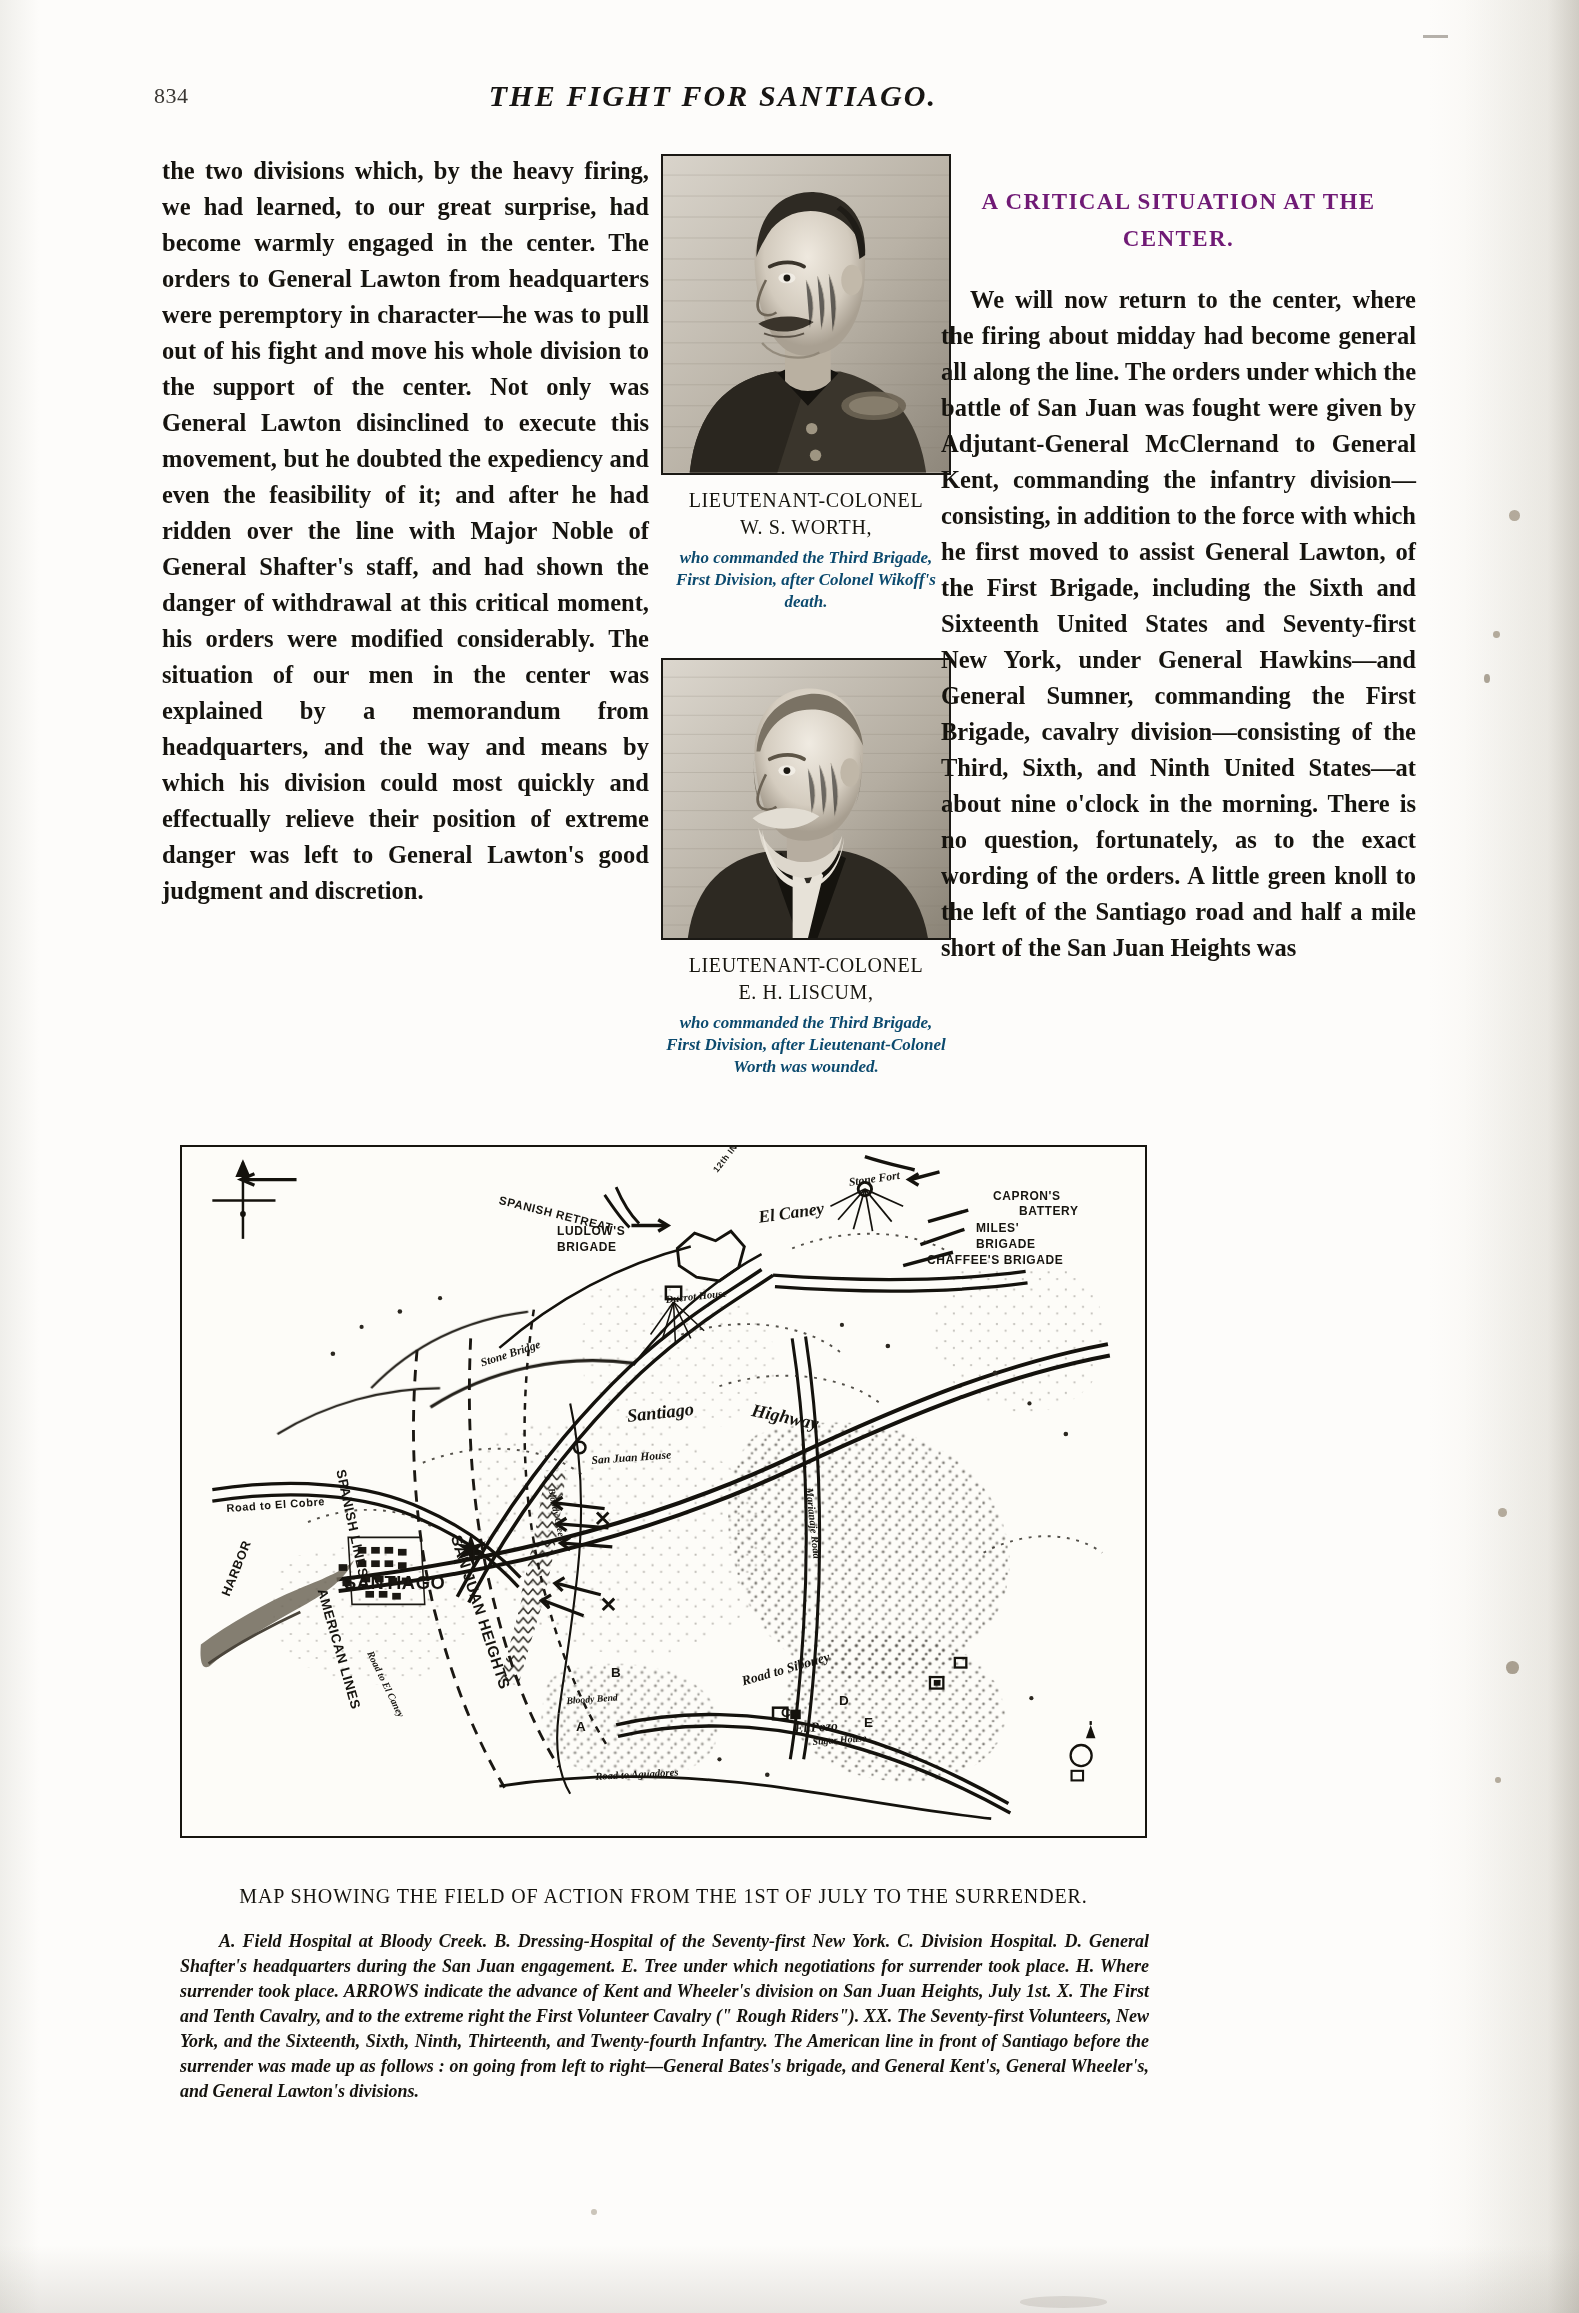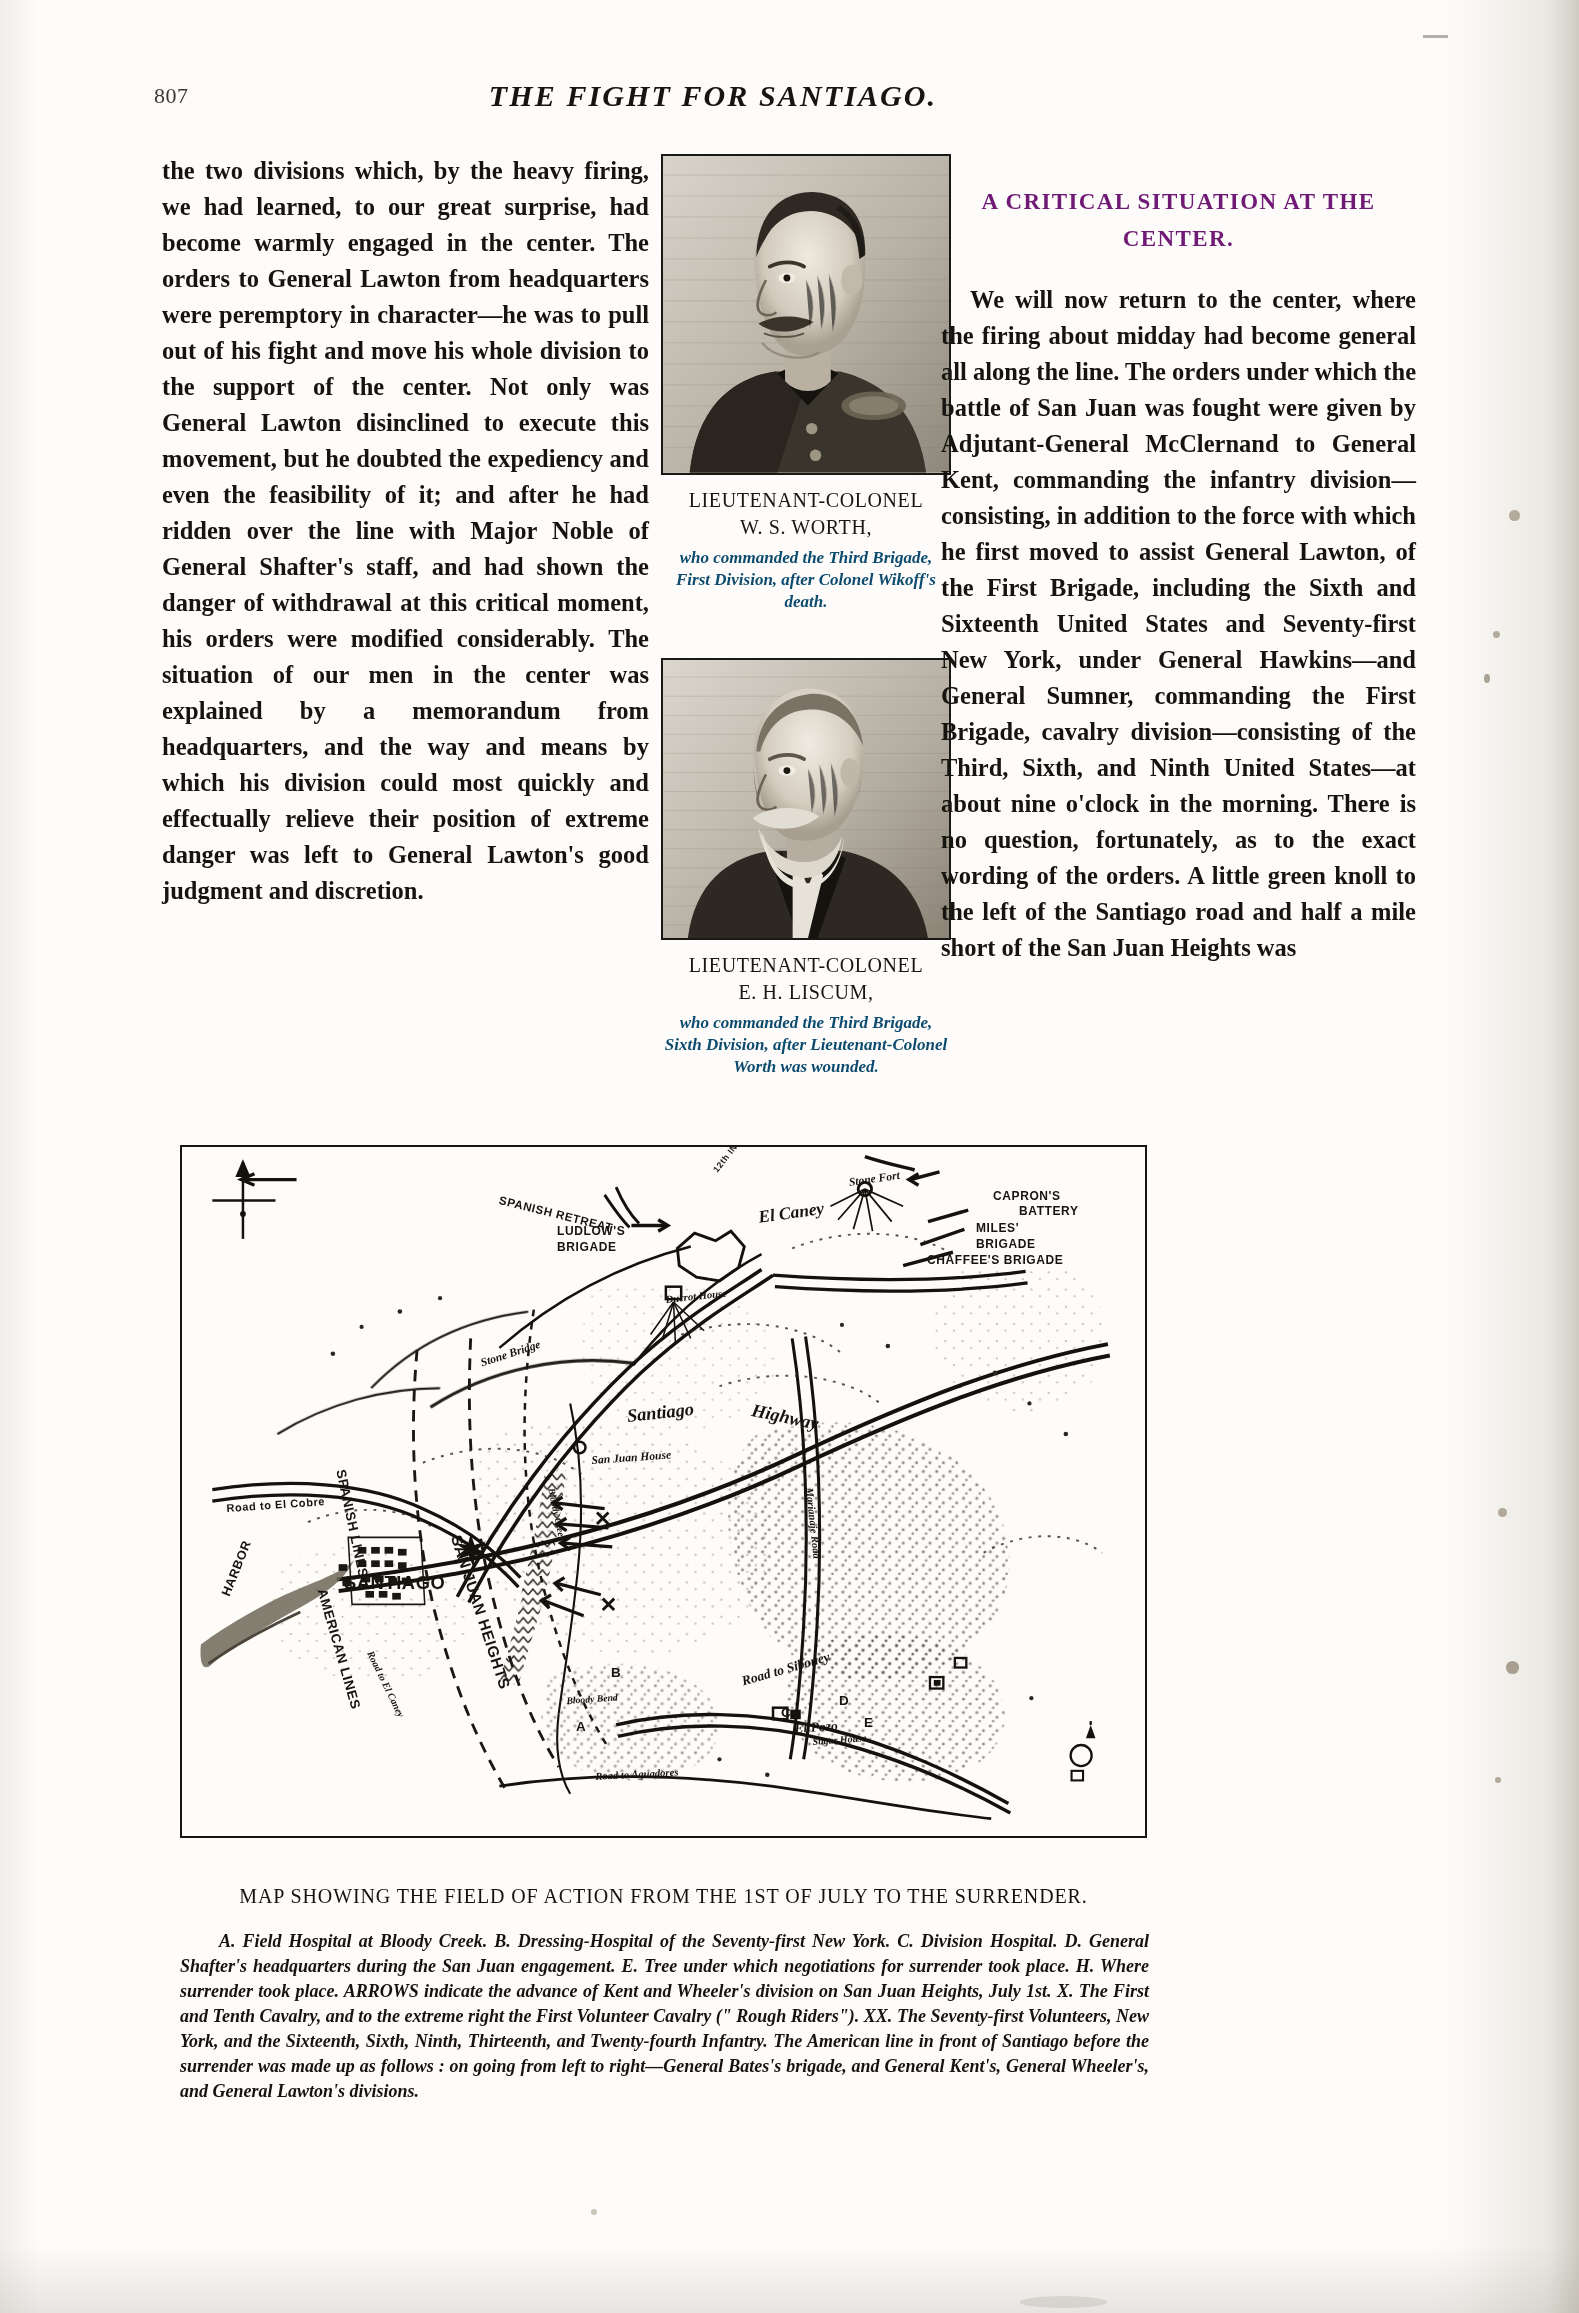--- a/index.html
+++ b/index.html
@@ -213,21 +213,21 @@
     background: #6e6659;
     opacity: 0.5;
   }
 </style>
 </head>
 <body>
 
 <div class="page">
   <div class="paper-tint"></div>
 
-  <div class="folio">807</div>
+  <div class="folio">834</div>
   <div class="running-head">THE FIGHT FOR SANTIAGO.</div>
 
   <div class="col col-left">
     <p>the two divisions which, by the heavy firing, we had learned, to our great surprise, had become warmly engaged in the center. The orders to General Lawton from headquarters were peremptory in character—he was to pull out of his fight and move his whole division to the support of the center. Not only was General Lawton disinclined to execute this movement, but he doubted the expediency and even the feasibility of it; and after he had ridden over the line with Major Noble of General Shafter's staff, and had shown the danger of withdrawal at this critical moment, his orders were modified considerably. The situation of our men in the center was explained by a memorandum from headquarters, and the way and means by which his division could most quickly and effectually relieve their position of extreme danger was left to General Lawton's good judgment and discretion.</p>
   </div>
 
   <div class="portrait-block" style="left:661px; top:154px;">
     <div class="portrait-frame p1">
       <svg class="eng" viewBox="0 0 300 332" preserveAspectRatio="none">
         <defs>
@@ -347,21 +347,21 @@
           <path d="M152 114 C160 128 162 144 156 160"></path>
           <path d="M164 110 C172 126 174 144 168 162"></path>
           <path d="M176 108 C184 126 186 146 180 164"></path>
         </g>
       </svg>
     </div>
     <div class="cap-name">
       <div>LIEUTENANT-COLONEL</div>
       <div>E. H. LISCUM,</div>
     </div>
-    <div class="cap-desc">who commanded the Third Brigade, Sixth Division, after Lieutenant-Colonel Worth was wounded.</div>
+    <div class="cap-desc">who commanded the Third Brigade, First Division, after Lieutenant-Colonel Worth was wounded.</div>
   </div>
 
   <div class="col col-right">
     <div class="section-head">
       <div>A CRITICAL SITUATION AT THE</div>
       <div>CENTER.</div>
     </div>
     <p class="indent">We will now return to the center, where the firing about midday had become general all along the line. The orders under which the battle of San Juan was fought were given by Adjutant-General McClernand to General Kent, commanding the infantry division—consisting, in addition to the force with which he first moved to assist General Lawton, of the First Brigade, including the Sixth and Sixteenth United States and Seventy-first New York, under General Hawkins—and General Sumner, commanding the First Brigade, cavalry division—consisting of the Third, Sixth, and Ninth United States—at about nine o'clock in the morning. There is no question, fortunately, as to the exact wording of the orders. A little green knoll to the left of the Santiago road and half a mile short of the San Juan Heights was</p>
   </div>
 

